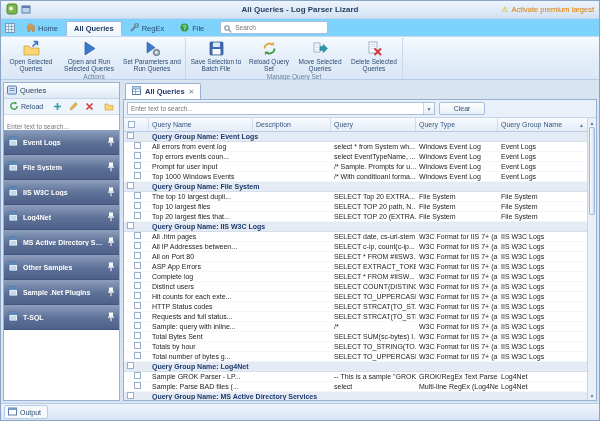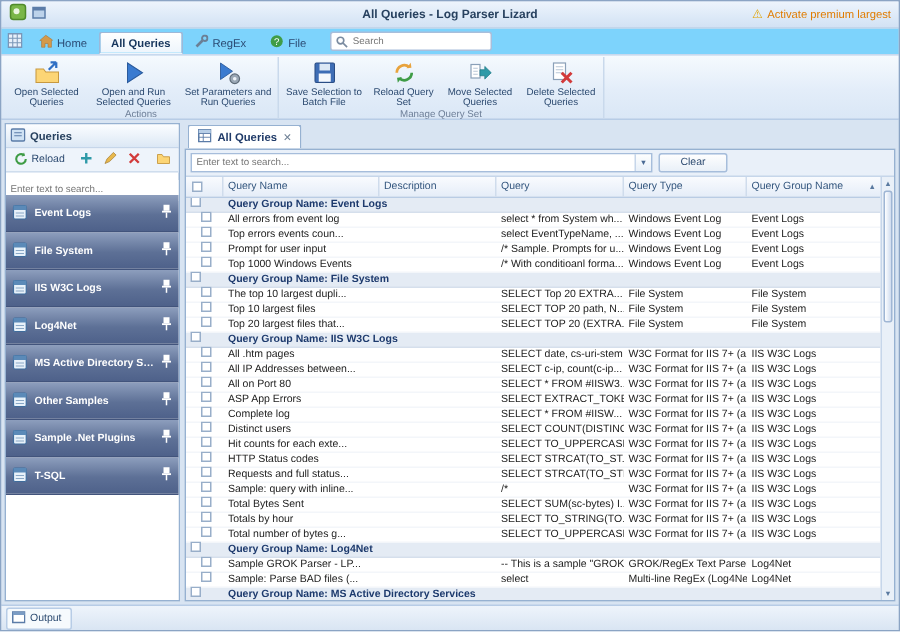--- a/index.html
+++ b/index.html
@@ -26,21 +26,21 @@
   .rbuttons{display:flex;flex:1;align-items:stretch;}
   .rbtn{display:flex;flex-direction:column;align-items:center;padding:2px 2px 0;gap:1px;font-size:6.5px;color:#2c4a70;text-align:center;line-height:1.1;border-radius:2px;}
   .ricon{height:17px;display:flex;align-items:center;}
   .rglabel{height:10px;line-height:10px;font-size:6.5px;color:#6e7f98;text-align:center;flex:none;}
 
   
   .content{flex:1;display:flex;padding:2px;gap:3px;background:#d8e4f2;min-height:0;}
 
   
   .sidebar{width:117px;flex:none;display:flex;flex-direction:column;border:1px solid #96b1d1;background:#fff;}
-  .sb-header{height:16px;flex:none;background:linear-gradient(#fbfdff,#dce8f5);border-bottom:1px solid #c6d6ea;display:flex;align-items:center;gap:3px;padding:0 3px;font-size:7.5px;font-weight:bold;color:#27415f;}
+  .sb-header{height:16px;flex:none;background:linear-gradient(#fbfdff,#dce8f5);border-bottom:1px solid #c6d6ea;display:flex;align-items:center;gap:3px;padding:0 3px;font-size:7.5px;font-weight:normal;color:#27415f;}
   .sb-toolbar{height:16px;flex:none;background:#eef4fb;border-bottom:1px solid #cfdded;display:flex;align-items:center;gap:3px;padding:0 3px;font-size:7px;color:#2c4a70;}
   .sb-tbtn{display:flex;align-items:center;gap:2px;padding:1px 2px;border-radius:2px;}
   .sb-sep{width:1px;height:10px;background:#c9d7e8;}
   .sb-filter{height:15px;flex:none;border-bottom:1px solid #cfdded;}
   .sb-filter input{width:100%;height:100%;border:none;outline:none;font-size:6.5px;padding:0 3px;color:#999;}
   .sb-items{flex:none;}
   .sb-item{height:25px;display:flex;align-items:center;gap:4px;padding:0 4px;background:linear-gradient(#8d9ebd,#5d7096 55%,#4e618a);border-bottom:1px solid #42547c;color:#fff;font-size:7px;font-weight:bold;}
   .sb-item-label{flex:1;overflow:hidden;white-space:nowrap;text-overflow:ellipsis;}
   .sb-rest{flex:1;background:#fff;}
 

